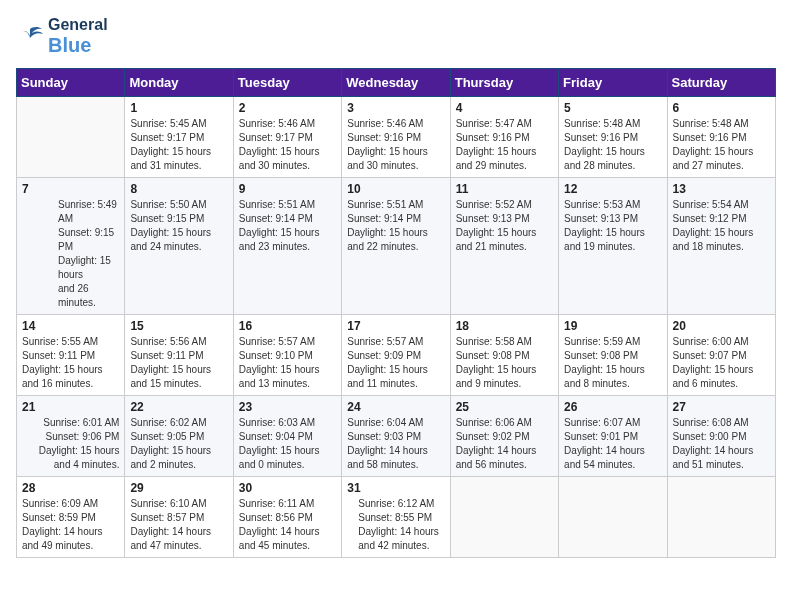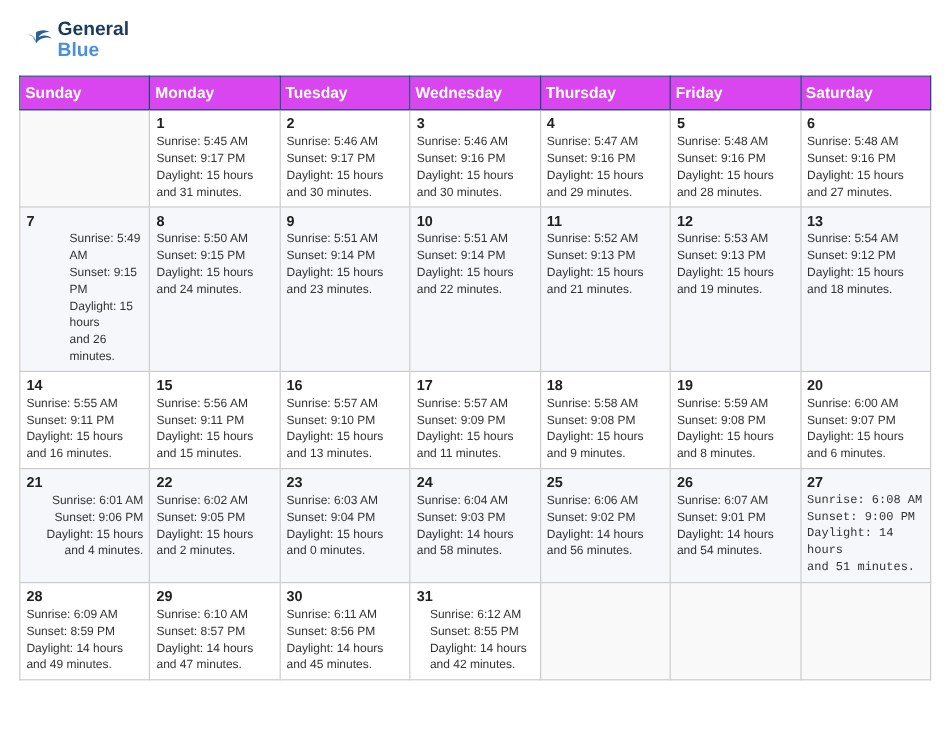--- a/index.html
+++ b/index.html
@@ -45,21 +45,21 @@
     .location {
       font-size: 14px;
       color: #444;
     }
     .calendar {
       width: 100%;
       border-collapse: collapse;
       border: 1px solid #ccc;
     }
     .calendar th {
-      background-color: #d946ef;
+      background-color: #4c1d95;
       color: #fff;
       font-size: 13px;
       font-weight: bold;
       padding: 6px 4px;
       text-align: left;
       border: 1px solid #1a4a7a;
     }
     .calendar td {
       vertical-align: top;
       border: 1px solid #ccc;
@@ -92,21 +92,21 @@
 </head>
 <body>
 
 <div class="header">
   <div class="logo">
     <svg class="logo-bird" viewBox="0 0 28 22">
       <path d="M14 4 C16 2, 22 1, 26 4 C22 3, 18 5, 16 8 C20 6, 24 6, 27 9 C22 7, 17 9, 14 13 C14 10, 12 7, 8 6 C11 6, 13 8, 14 11 C12 8, 8 5, 4 6 C8 5, 12 7, 14 13 L14 4Z" fill="#2a6099"></path>
     </svg>
     <div>
       <div class="logo-text" style="font-size:16px">General</div>
-      <div class="logo-text" style="font-size:16px"><span>Blue</span></div>
+      <div class="logo-text" style="font-size:20px"><span>Blue</span></div>
     </div>
   </div>
   <div class="title-block">
     <div class="month-title"></div>
     <div class="location"></div>
   </div>
 </div>
 
 <table class="calendar">
   <thead>
@@ -306,21 +306,21 @@
         </td>
         <td>
           <span class="day-num">26</span>
           <div class="day-info" style="white-space: pre-line;">Sunrise: 6:07 AM
 Sunset: 9:01 PM
 Daylight: 14 hours
 and 54 minutes.</div>
         </td>
         <td>
           <span class="day-num">27</span>
-          <div class="day-info" style="white-space: pre-line; font-family: Liberation Mono, monospace;">Sunrise: 6:08 AM
+          <div class="day-info" style="white-space: pre-line;">Sunrise: 6:08 AM
 Sunset: 9:00 PM
 Daylight: 14 hours
 and 51 minutes.</div>
         </td>
       </tr>
       <tr>
         <td>
           <span class="day-num">28</span>
           <div class="day-info" style="white-space: pre-line;">Sunrise: 6:09 AM
 Sunset: 8:59 PM

